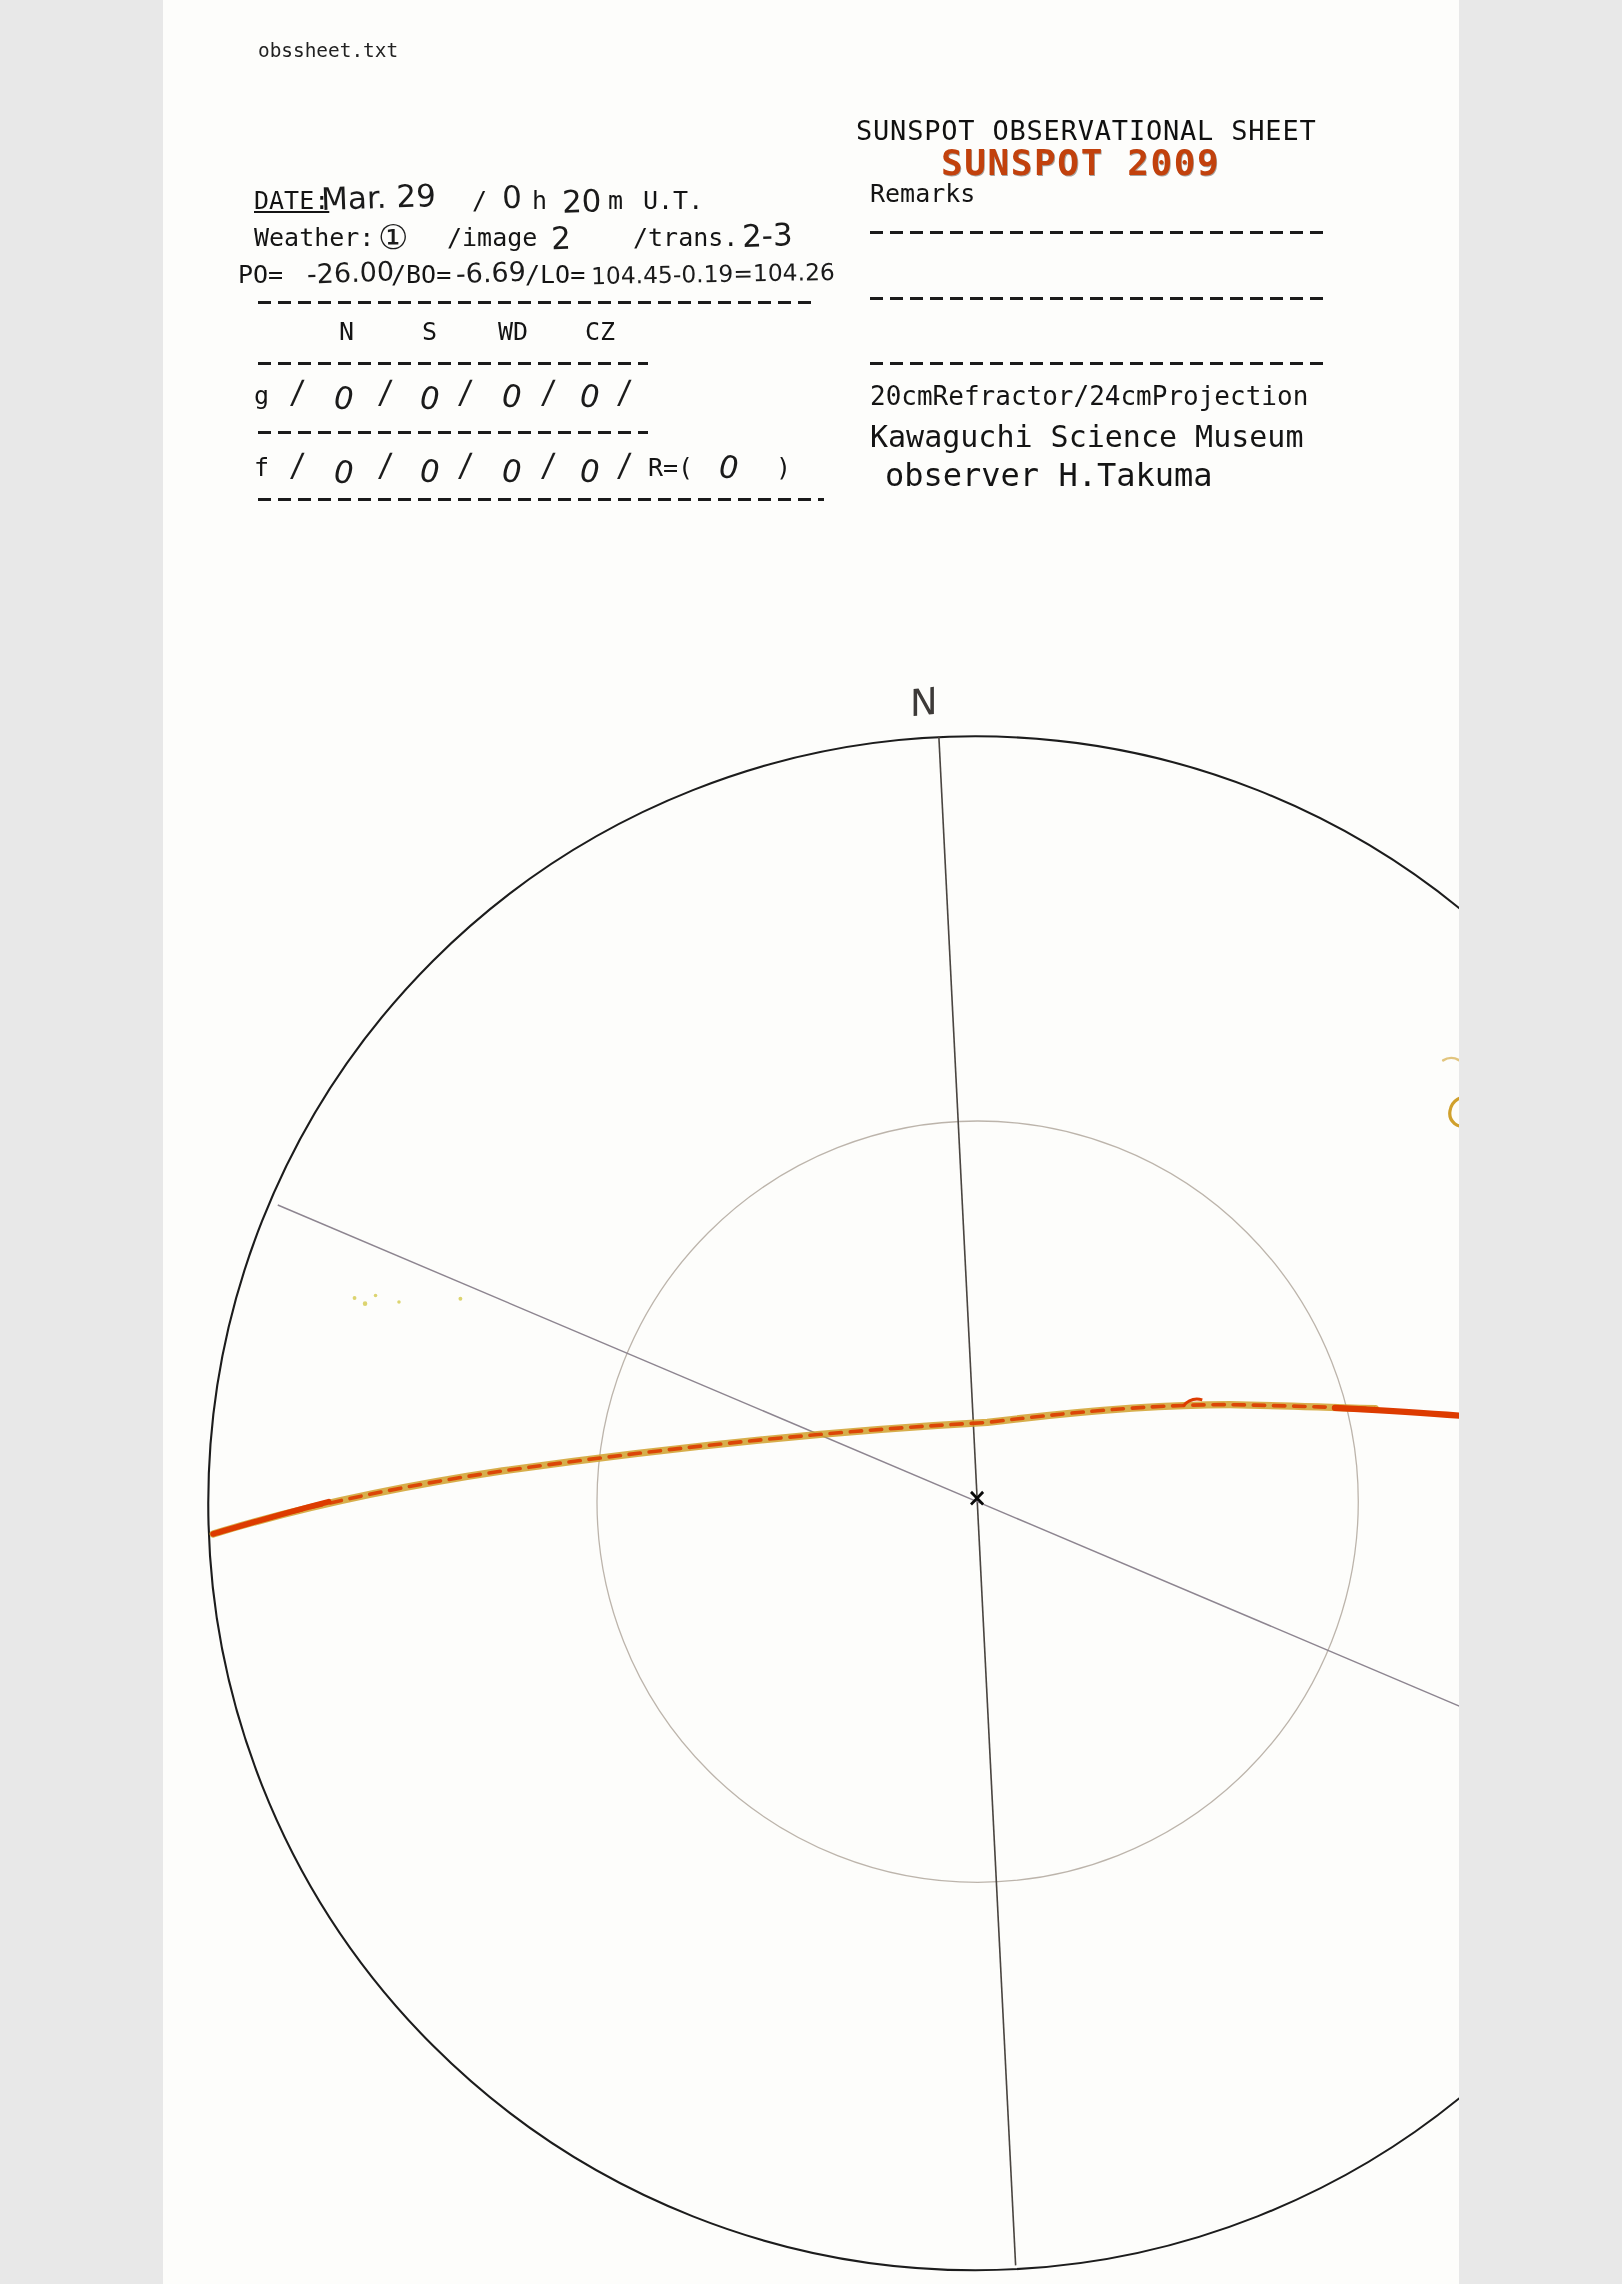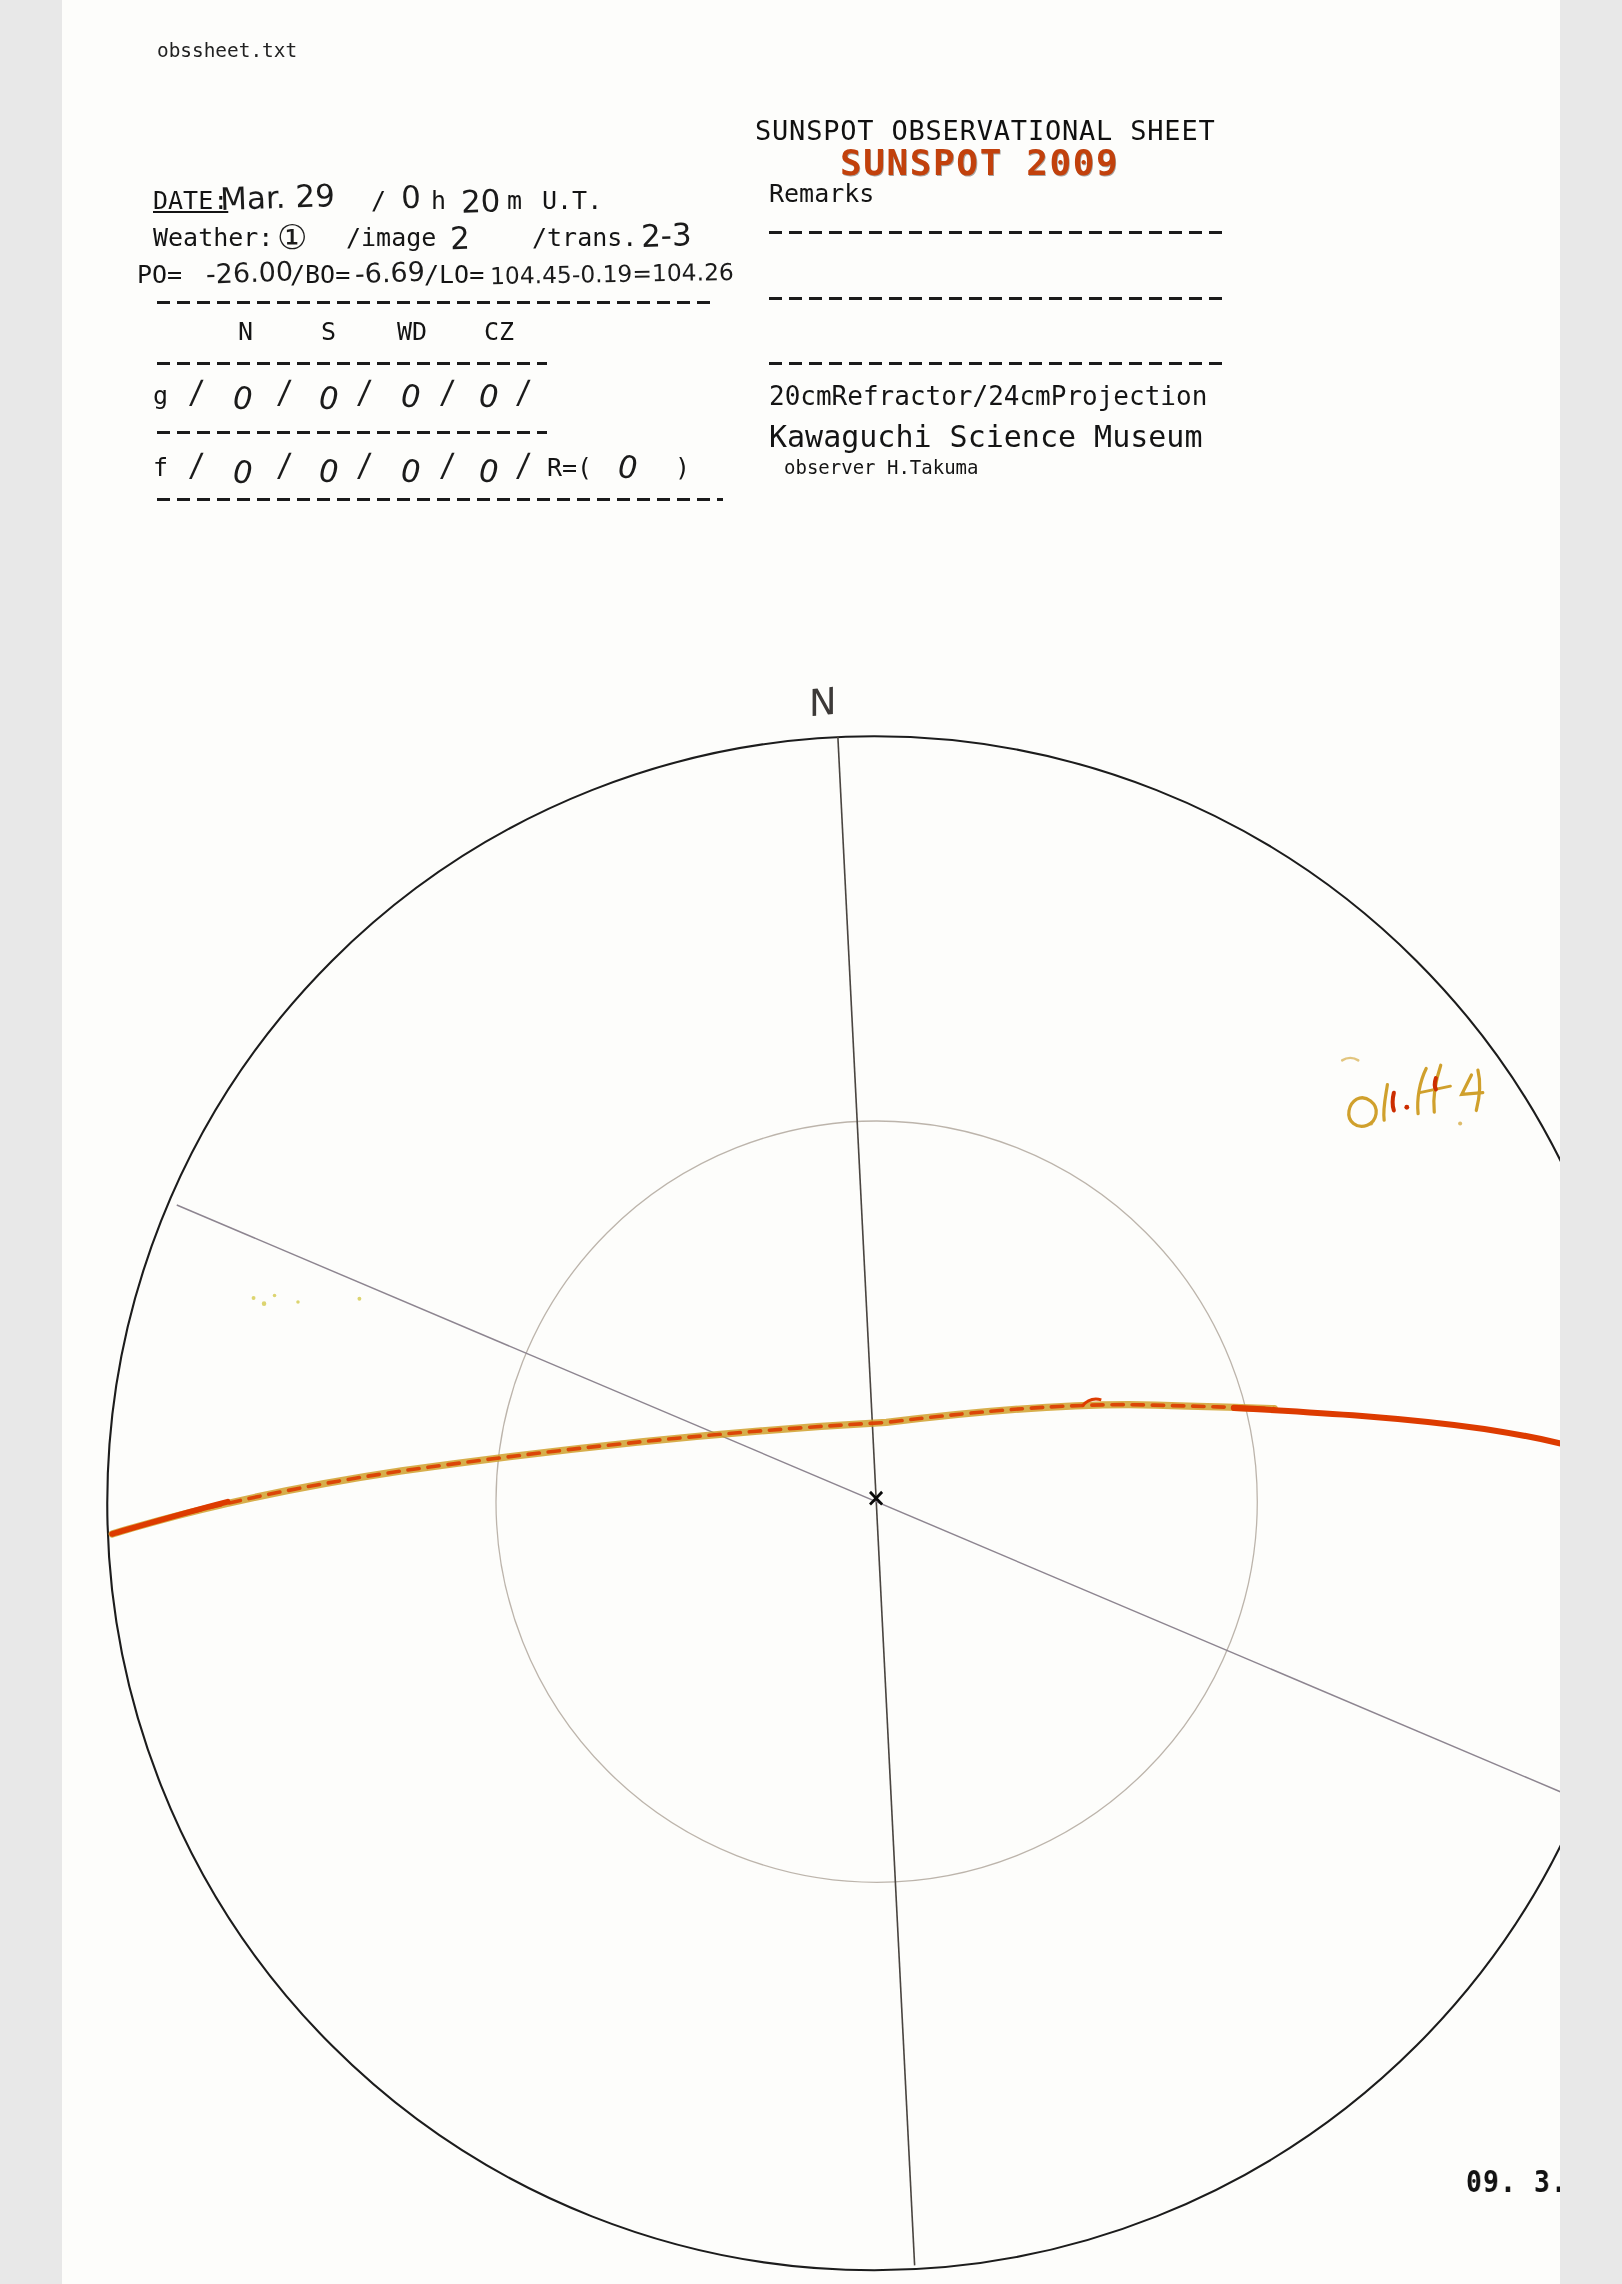--- a/index.html
+++ b/index.html
@@ -1,17 +1,17 @@
 <!DOCTYPE html>
 <html style="font-size:13px"><head>
 <meta charset="utf-8">
 <style>
   html,body{margin:0;padding:0;background:#e8e8e8;}
   .sheet{
-    position:relative;width:1498px;height:2284px;margin:0 auto;
+    position:relative;width:1296px;height:2284px;margin:0 auto;
     background:#fdfdfb;overflow:hidden;
     font-family:"DejaVu Sans Mono", monospace;color:#161616;
   }
   .abs{position:absolute;white-space:pre;}
   .typed{font-family:"DejaVu Sans Mono", monospace;font-size:25px;color:#141414;}
   .small-typed{font-family:"DejaVu Sans Mono", monospace;font-size:19.4px;color:#222;}
   .title{font-size:27px;letter-spacing:0.8px;color:#101010;}
   .stamp{font-size:36px;font-weight:bold;letter-spacing:1.6px;color:#c2410c;text-shadow:0.8px 0.8px 0 rgba(0,0,0,.35);}
   .hand{font-family:"DejaVu Sans", sans-serif;color:#1b1b1b;}
   .hand-lg{font-size:31px;transform:rotate(-2deg);display:inline-block;}
@@ -95,21 +95,21 @@
   <div class="abs typed" style="left:485px;top:453px;">R=(</div>
   <div class="abs hand hand-zero" style="left:556px;top:449px;">0</div>
   <div class="abs typed" style="left:613px;top:453px;">)</div>
 
   <div class="abs typed" style="left:707px;top:179px;">Remarks</div>
   <div class="dashline" style="left:707px;top:231px;width:453px;"></div>
   <div class="dashline" style="left:707px;top:297px;width:453px;"></div>
   <div class="dashline" style="left:707px;top:362px;width:453px;"></div>
   <div class="abs typed" style="left:707px;top:381px;font-size:26px;">20cmRefractor/24cmProjection</div>
   <div class="abs typed" style="left:707px;top:419px;font-size:30px;">Kawaguchi Science Museum</div>
-  <div class="abs typed" style="left:722px;top:456px;font-size:19px;">observer H.Takuma</div>
+  <div class="abs typed" style="left:722px;top:456px;font-size:32px;">observer H.Takuma</div>
 
   <svg width="1622" height="2284" viewBox="0 0 2007 2826">
 
     <circle cx="1005" cy="1860" r="949" fill="none" stroke="#1c1c1c" stroke-width="2.6"></circle>
 
     <circle cx="1008" cy="1858" r="471" fill="none" stroke="#b5aca2" stroke-width="1.6" opacity="0.9"></circle>
 
     <line x1="960" y1="911" x2="1055" y2="2803" stroke="#4a4540" stroke-width="2"></line>
 
     <line x1="142" y1="1491" x2="1880" y2="2228" stroke="#8d8590" stroke-width="1.8"></line>

